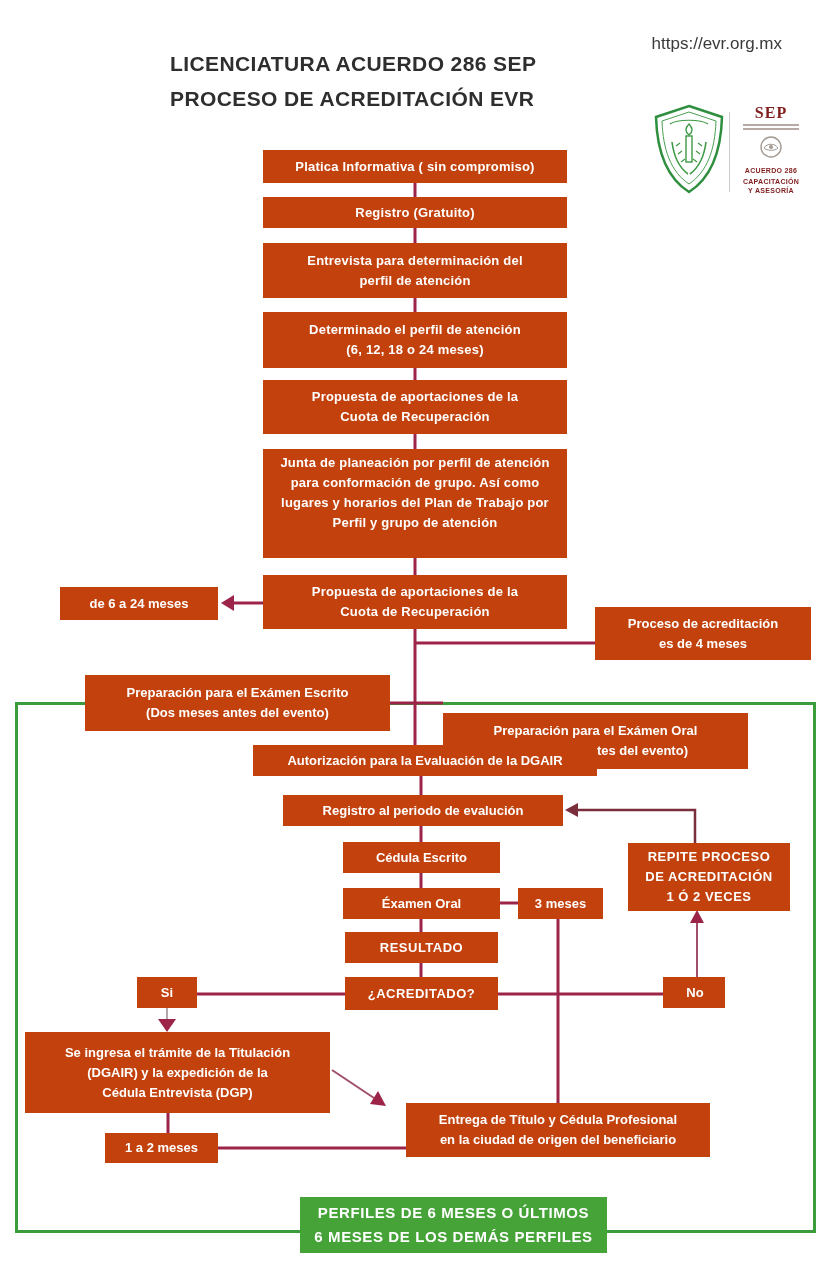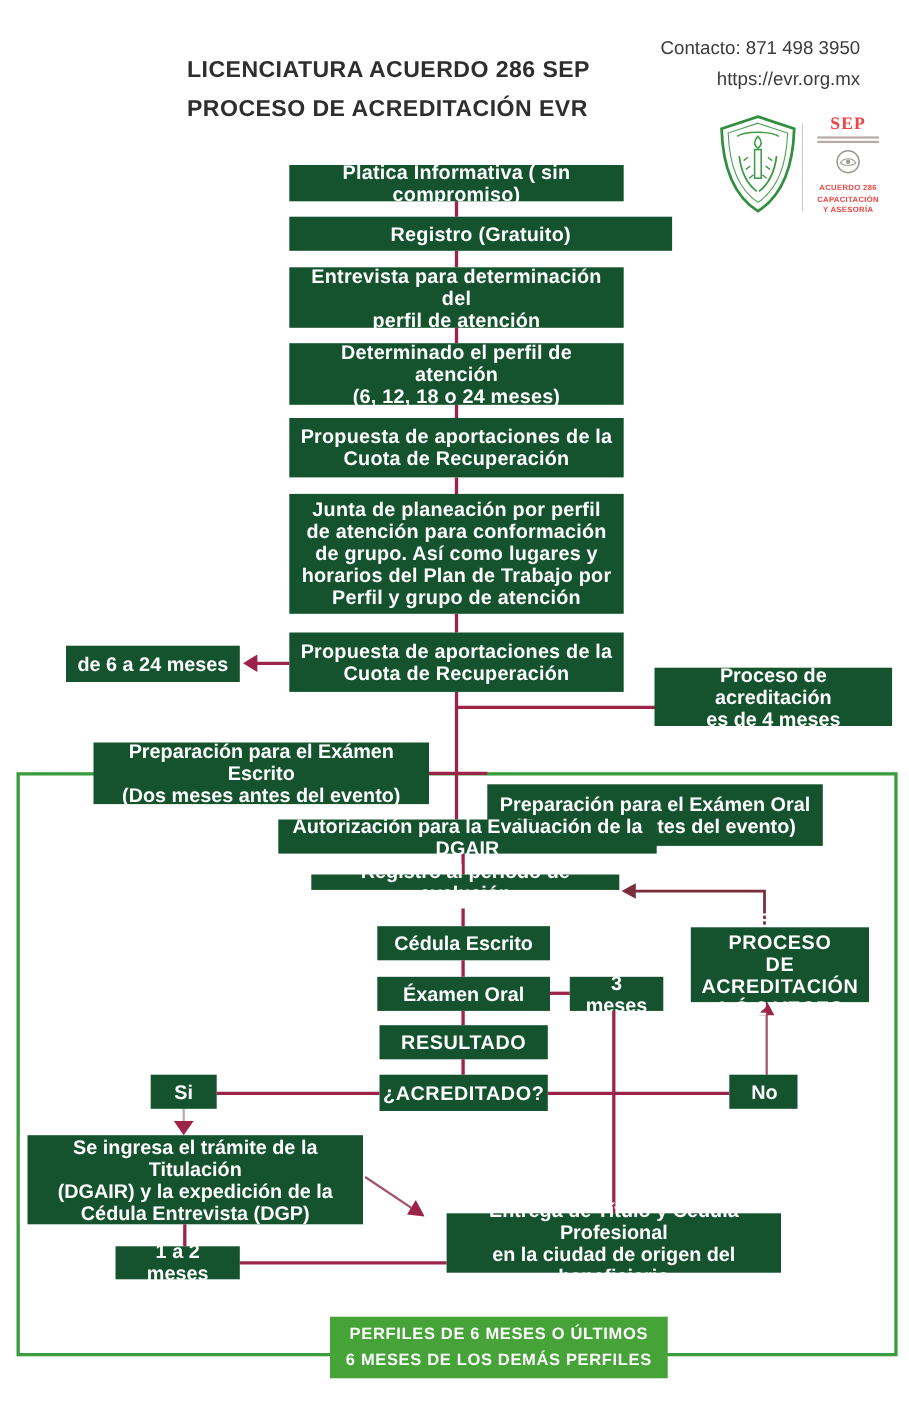--- a/index.html
+++ b/index.html
@@ -7,50 +7,49 @@
         font-family:"Liberation Sans", sans-serif;}
   
   #title{position:absolute;left:170px;top:46px;width:410px;
          font-size:21px;font-weight:bold;color:#2e2e2e;line-height:35px;letter-spacing:.4px;}
   #contact{position:absolute;right:44px;top:30px;width:260px;text-align:right;
            font-size:17px;color:#3a3a3a;line-height:28px;}
   
   #logos{position:absolute;left:645px;top:100px;width:165px;height:100px;}
   #shield{position:absolute;left:5px;top:2px;}
   #logo-divider{position:absolute;left:84px;top:12px;width:1px;height:80px;background:#cfc9c6;}
-  #sep-block{position:absolute;left:90px;top:4px;width:72px;text-align:center;color:#ef4444;}
+  #sep-block{position:absolute;left:90px;top:4px;width:72px;text-align:center;color:#7f1d1d;}
   #sep-word{font-family:"Liberation Serif", serif;font-weight:bold;font-size:16px;letter-spacing:1px;}
   .tiny-bar{height:2px;background:#b9a9a4;margin:2px 8px;}
   #sep-acuerdo{font-size:7px;font-weight:bold;margin-top:3px;letter-spacing:.3px;}
   #sep-capacitacion{font-size:7px;font-weight:bold;margin-top:3px;line-height:9px;letter-spacing:.3px;white-space:pre-line;}
   
   #green-frame{position:absolute;left:15px;top:702px;width:795px;height:525px;
                border:3px solid #3b9c3b;z-index:0;}
   #wires{position:absolute;left:0;top:0;z-index:1;}
   
-  .node{position:absolute;background:#14532d;color:#ffffff;display:flex;align-items:center;
-        justify-content:center;text-align:center;font-size:18px;font-weight:600;
+  .node{position:absolute;background:#c2410c;color:#ffffff;display:flex;align-items:center;
+        justify-content:center;text-align:center;font-size:13px;font-weight:600;
         line-height:20px;white-space:pre-line;z-index:2;padding:0 8px;box-sizing:border-box;}
   .upper{letter-spacing:.2px;}
   .caps{letter-spacing:.5px;font-weight:bold;}
   #node-perfiles{background:#45a338;font-weight:bold;letter-spacing:.6px;line-height:24px;font-size:15px;}
   .bold-seg{font-weight:bold;}
   .reg-seg{font-weight:600;}
 </style>
 </head>
 <body>
 
 <div id="page">
 
   <div id="title">
     <div>LICENCIATURA ACUERDO 286 SEP</div>
     <div>PROCESO DE ACREDITACIÓN EVR</div>
   </div>
   <div id="contact">
-    <div>Contacto: 871 498 3950</div>
     <div>https://evr.org.mx</div>
   </div>
 
   <div id="logos">
     <svg id="shield" width="78" height="96" viewBox="0 0 78 96">
       <path d="M39 4 L72 15 C71 50 61 76 39 90 C17 76 7 50 6 15 Z" fill="none" stroke="#2f8f3f" stroke-width="2.5"></path>
       <path d="M39 10 L66 19 C65 48 57 70 39 82 C21 70 13 48 12 19 Z" fill="none" stroke="#4aa052" stroke-width="1"></path>
       <path d="M22 40 C24 56 30 66 38 72" fill="none" stroke="#3f9a45" stroke-width="1.6"></path>
       <path d="M56 40 C54 56 48 66 40 72" fill="none" stroke="#3f9a45" stroke-width="1.6"></path>
       <path d="M26 44 l4 -3 M28 52 l4 -3 M31 60 l4 -3 M52 44 l-4 -3 M50 52 l-4 -3 M47 60 l-4 -3" stroke="#3f9a45" stroke-width="1.2" fill="none"></path>
@@ -100,21 +99,21 @@
 
     <path d="M167 1008 V1020" stroke="#b3a8ac" stroke-width="2" fill="none"></path>
     <polygon points="167,1032 158,1019 176,1019" fill="#9c2448"></polygon>
 
     <path d="M332 1070 L374 1098" stroke="#a0506c" stroke-width="2" fill="none"></path>
     <polygon points="386,1106 370,1104 378,1091" fill="#9c2448"></polygon>
   </svg>
 
   <div class="node upper" style="left:263px;top:150px;width:304px;height:33px;">Platica Informativa ( sin compromiso)</div>
 
-  <div class="node upper" style="left:263px;top:197px;width:348px;height:31px;">Registro (Gratuito)</div>
+  <div class="node upper" style="left:263px;top:197px;width:304px;height:31px;">Registro (Gratuito)</div>
 
   <div class="node upper" style="left:263px;top:243px;width:304px;height:55px;">Entrevista para determinación del
 perfil de atención</div>
 
   <div class="node upper" style="left:263px;top:312px;width:304px;height:56px;">Determinado el perfil de atención
 (6, 12, 18 o 24 meses)</div>
 
   <div class="node upper" style="left:263px;top:380px;width:304px;height:54px;">Propuesta de aportaciones de la
 Cuota de Recuperación</div>
 
@@ -129,21 +128,21 @@
 es de 4 meses</div>
 
   <div class="node" style="left:85px;top:675px;width:305px;height:56px;">Preparación para el Exámen Escrito
 (Dos meses antes del evento)</div>
 
   <div class="node" style="left:443px;top:675px;width:305px;height:56px;margin-top:38px;">Preparación para el Exámen Oral
 (Tres meses antes del evento)</div>
 
   <div class="node" style="left:253px;top:745px;width:344px;height:31px;">Autorización para la Evaluación de la DGAIR</div>
 
-  <div class="node" style="left:283px;top:795px;width:280px;height:14px;">Registro al periodo de evalución</div>
+  <div class="node" style="left:283px;top:795px;width:280px;height:31px;">Registro al periodo de evalución</div>
 
   <div class="node" style="left:343px;top:842px;width:157px;height:31px;">Cédula Escrito</div>
 
   <div class="node" style="left:343px;top:888px;width:157px;height:31px;">Éxamen Oral</div>
 
   <div class="node" style="left:518px;top:888px;width:85px;height:31px;">3 meses</div>
 
   <div class="node caps" style="left:628px;top:843px;width:162px;height:68px;">REPITE PROCESO
 DE ACREDITACIÓN
 1 Ó 2 VECES</div>

